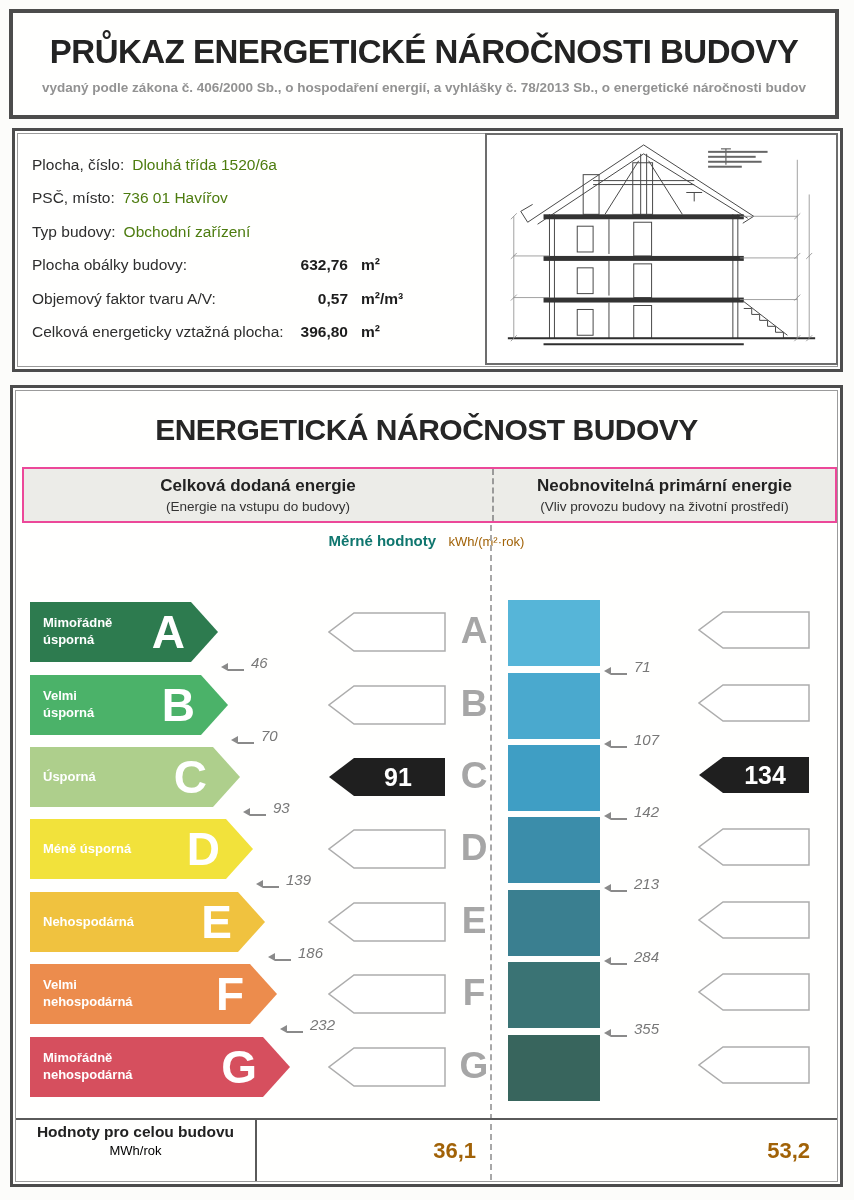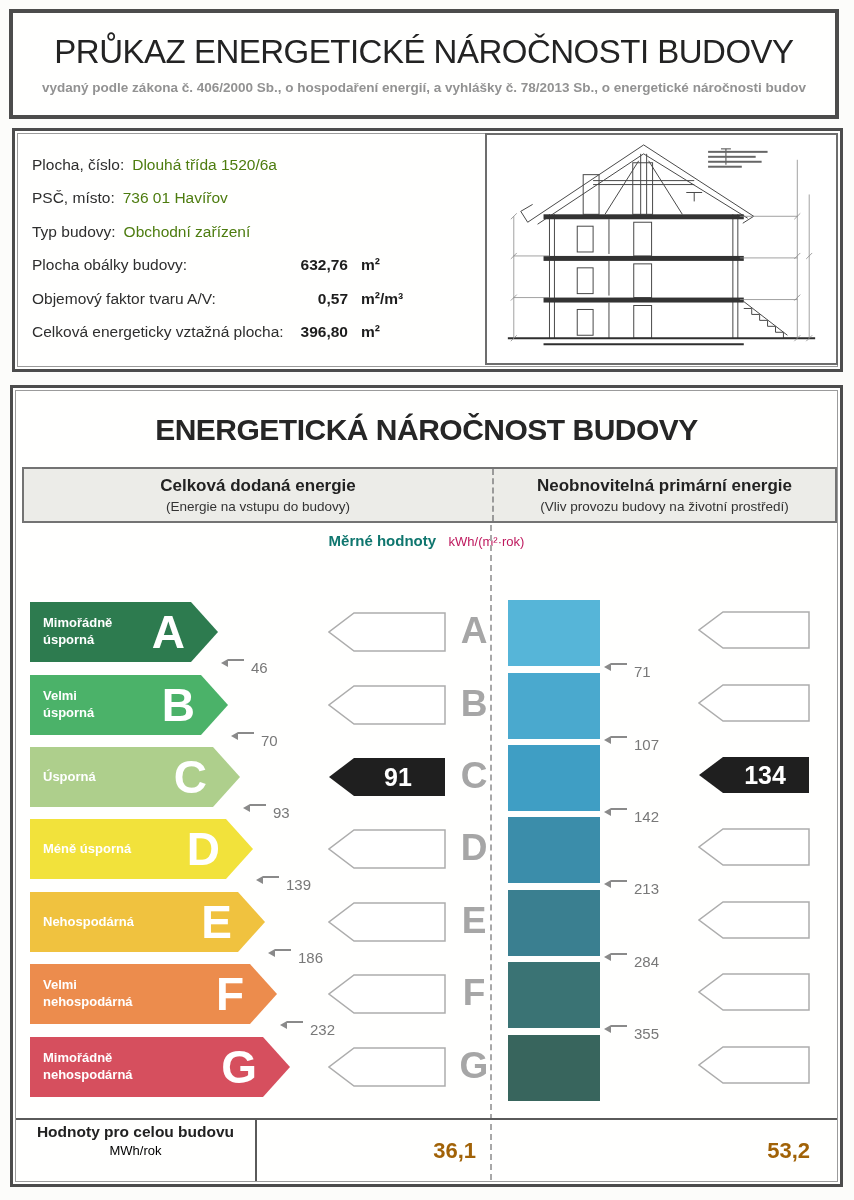--- a/index.html
+++ b/index.html
@@ -3,21 +3,21 @@
 <meta charset="utf-8">
 <style>
   * { margin:0; padding:0; box-sizing:border-box; }
   html,body { width:854px; }
   body { font-family:"Liberation Sans", sans-serif; background:#fbfbf9; color:#2a2a2a; }
   .page { position:relative; width:854px; height:1200px; overflow:hidden; background:#fcfcfa; }
 
   
   .header-box { position:absolute; left:9px; top:9px; width:830px; height:110px;
     border:4px solid #4c4c4c; background:#fffffe; text-align:center; }
-  .header-title { margin-top:20px; font-size:33px; font-weight:normal; color:#232323; letter-spacing:-0.5px; }
+  .header-title { margin-top:20px; font-size:33px; font-weight:bold; color:#232323; letter-spacing:-0.5px; }
   .header-sub { margin-top:9px; font-size:13.5px; font-weight:bold; color:#929292; }
 
   
   .dbox { position:absolute; border:3px solid #4c4c4c; background:#fffffe; }
   .dbox-inner { position:absolute; inset:2px; border:1px solid #9b9b9b; }
 
   .info-box { left:12px; top:128px; width:831px; height:244px; }
   .info-rows { position:absolute; left:14px; top:14px; right:10px; }
   .irow { display:flex; align-items:center; height:33.5px; font-size:15.5px; color:#2e2e2e; gap:8px; }
   .irow.wnum { width:382px; }
@@ -29,47 +29,47 @@
   .drawing-box { position:absolute; left:485px; top:133px; width:353px; height:232px;
     border:2px solid #6d6d6d; background:#fff; }
   .drawing-box svg { width:100%; height:100%; }
 
   
   .main-box { left:10px; top:385px; width:833px; height:802px; }
   .main-title { position:absolute; left:0; right:0; top:22px; text-align:center;
     font-size:30px; font-weight:bold; color:#262626; letter-spacing:-0.5px; }
 
   .col-headers { position:absolute; left:6px; top:76px; width:815px; height:56px;
-    border:2px solid #737373; background:#ececé8; background:#ecece8; display:flex; }
+    border:2px solid #ec4899; background:#ececé8; background:#ecece8; display:flex; }
   .col-h { padding-top:7px; text-align:center; }
   .col-h.left { width:468px; }
   .col-h.right { width:345px; border-left:2px dashed #9a9a9a; flex:1; }
   .col-h .t { font-size:17px; font-weight:bold; color:#222; }
   .col-h .s { font-size:13.5px; color:#333; margin-top:3px; }
 
   .units-line { position:absolute; left:0; right:0; top:141px; text-align:center; }
   .units-line .b { font-size:15px; font-weight:bold; color:#0f766e; }
-  .units-line .u { font-size:13px; color:#be185d; margin-left:8px;margin-top:16px; }
+  .units-line .u { font-size:13px; color:#a16207; margin-left:8px;margin-top:16px; }
 
   .vdash { position:absolute; left:474px; top:134px; height:655px; width:0;
     border-left:2px dashed #a8a8a8; }
 
   
   .crow { position:absolute; left:0; width:821px; height:60px; }
   .r0{top:211px}.r1{top:284px}.r2{top:356px}.r3{top:428px}.r4{top:501px}.r5{top:573px}.r6{top:646px}
 
   .scale-arrow { position:absolute; left:14px; top:0; height:60px;
     clip-path:polygon(0 0, calc(100% - 27px) 0, 100% 50%, calc(100% - 27px) 100%, 0 100%); }
   .w0{width:188px}.w1{width:198px}.w2{width:210px}.w3{width:223px}.w4{width:235px}.w5{width:247px}.w6{width:260px}
   .scale-label { position:absolute; left:13px; top:50%; transform:translateY(-50%);
     color:#fff; font-size:13px; font-weight:bold; line-height:1.3; white-space:pre-line; }
   .scale-letter { position:absolute; right:33px; top:50%; transform:translateY(-50%);
     color:#fff; font-size:46px; font-weight:bold; }
 
-  .tick { position:absolute; display:flex; align-items:flex-start; height:12px; }
+  .tick { position:absolute; display:flex; align-items:flex-end; height:12px;font-style:italic; }
   .tick-head { width:0; height:0; border-top:4px solid transparent; border-bottom:4px solid transparent;
     border-right:7px solid #8a8a8a; }
   .tick-line { width:16px; height:2px; background:#8a8a8a; }
   .tick-num { margin-left:7px; font-size:15px; color:#787878; }
   .tl0{left:205px}.tl1{left:215px}.tl2{left:227px}.tl3{left:240px}.tl4{left:252px}.tl5{left:264px}
   .tick-left { top:57px; }
   .tick-right { left:588px; top:61px; }
 
   .marker { position:absolute; }
   .marker-mid { left:312px; top:10px; width:118px; height:40px; }

